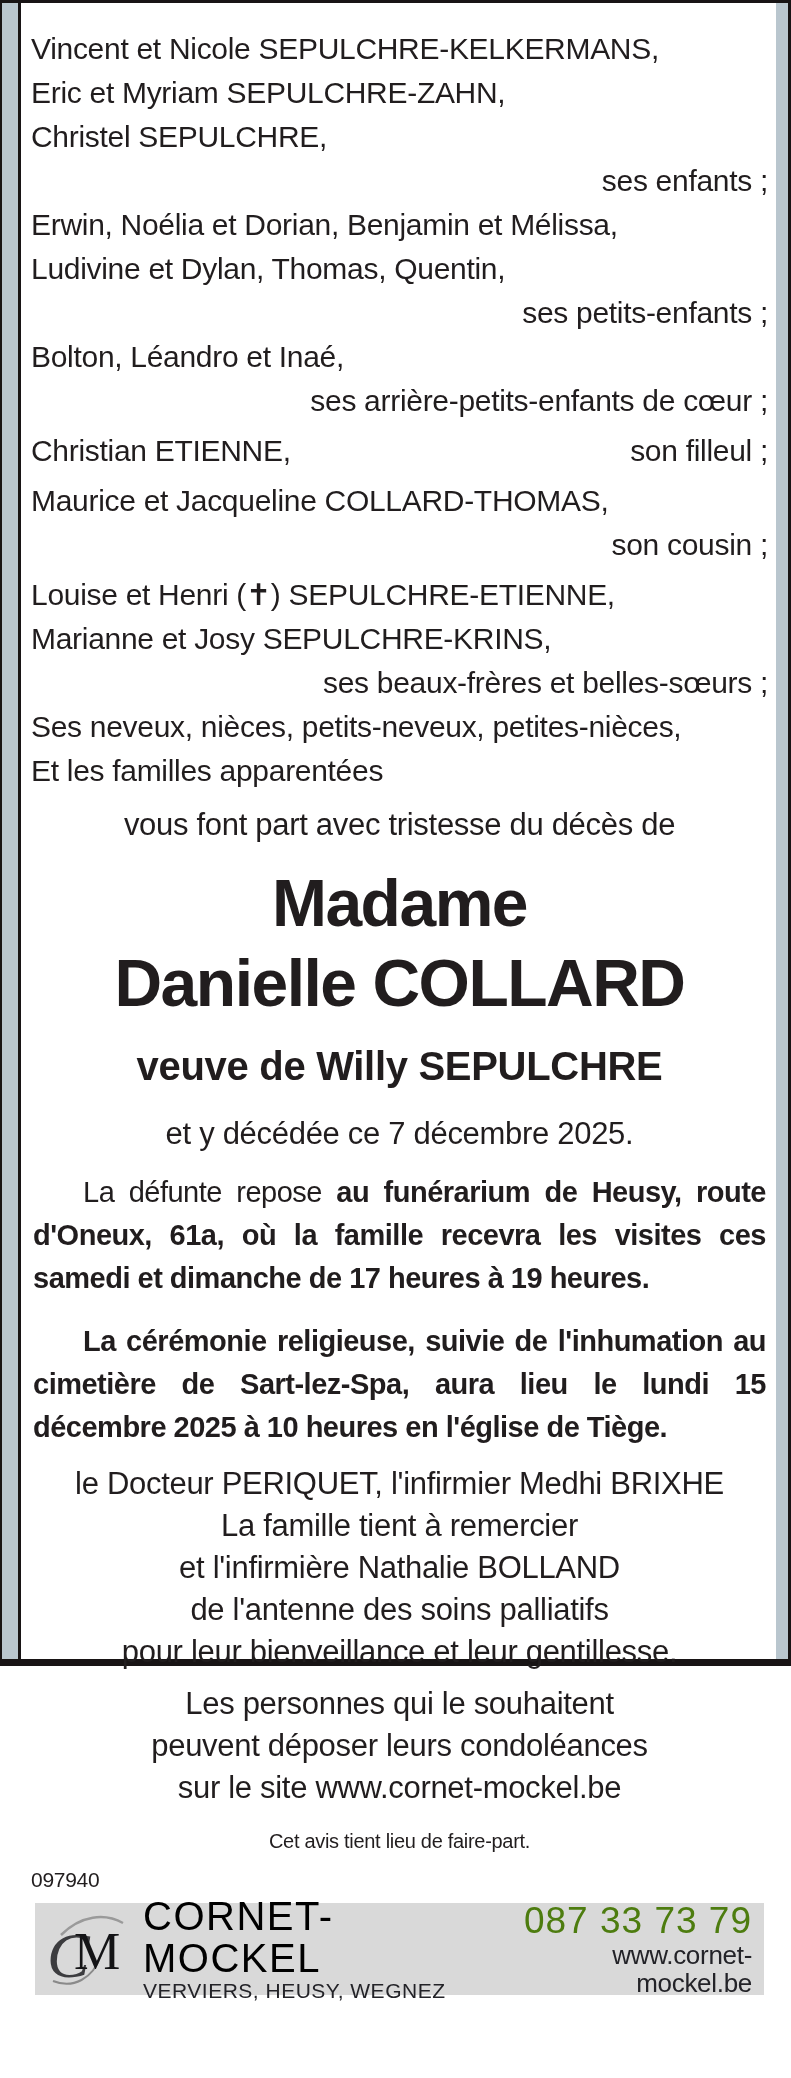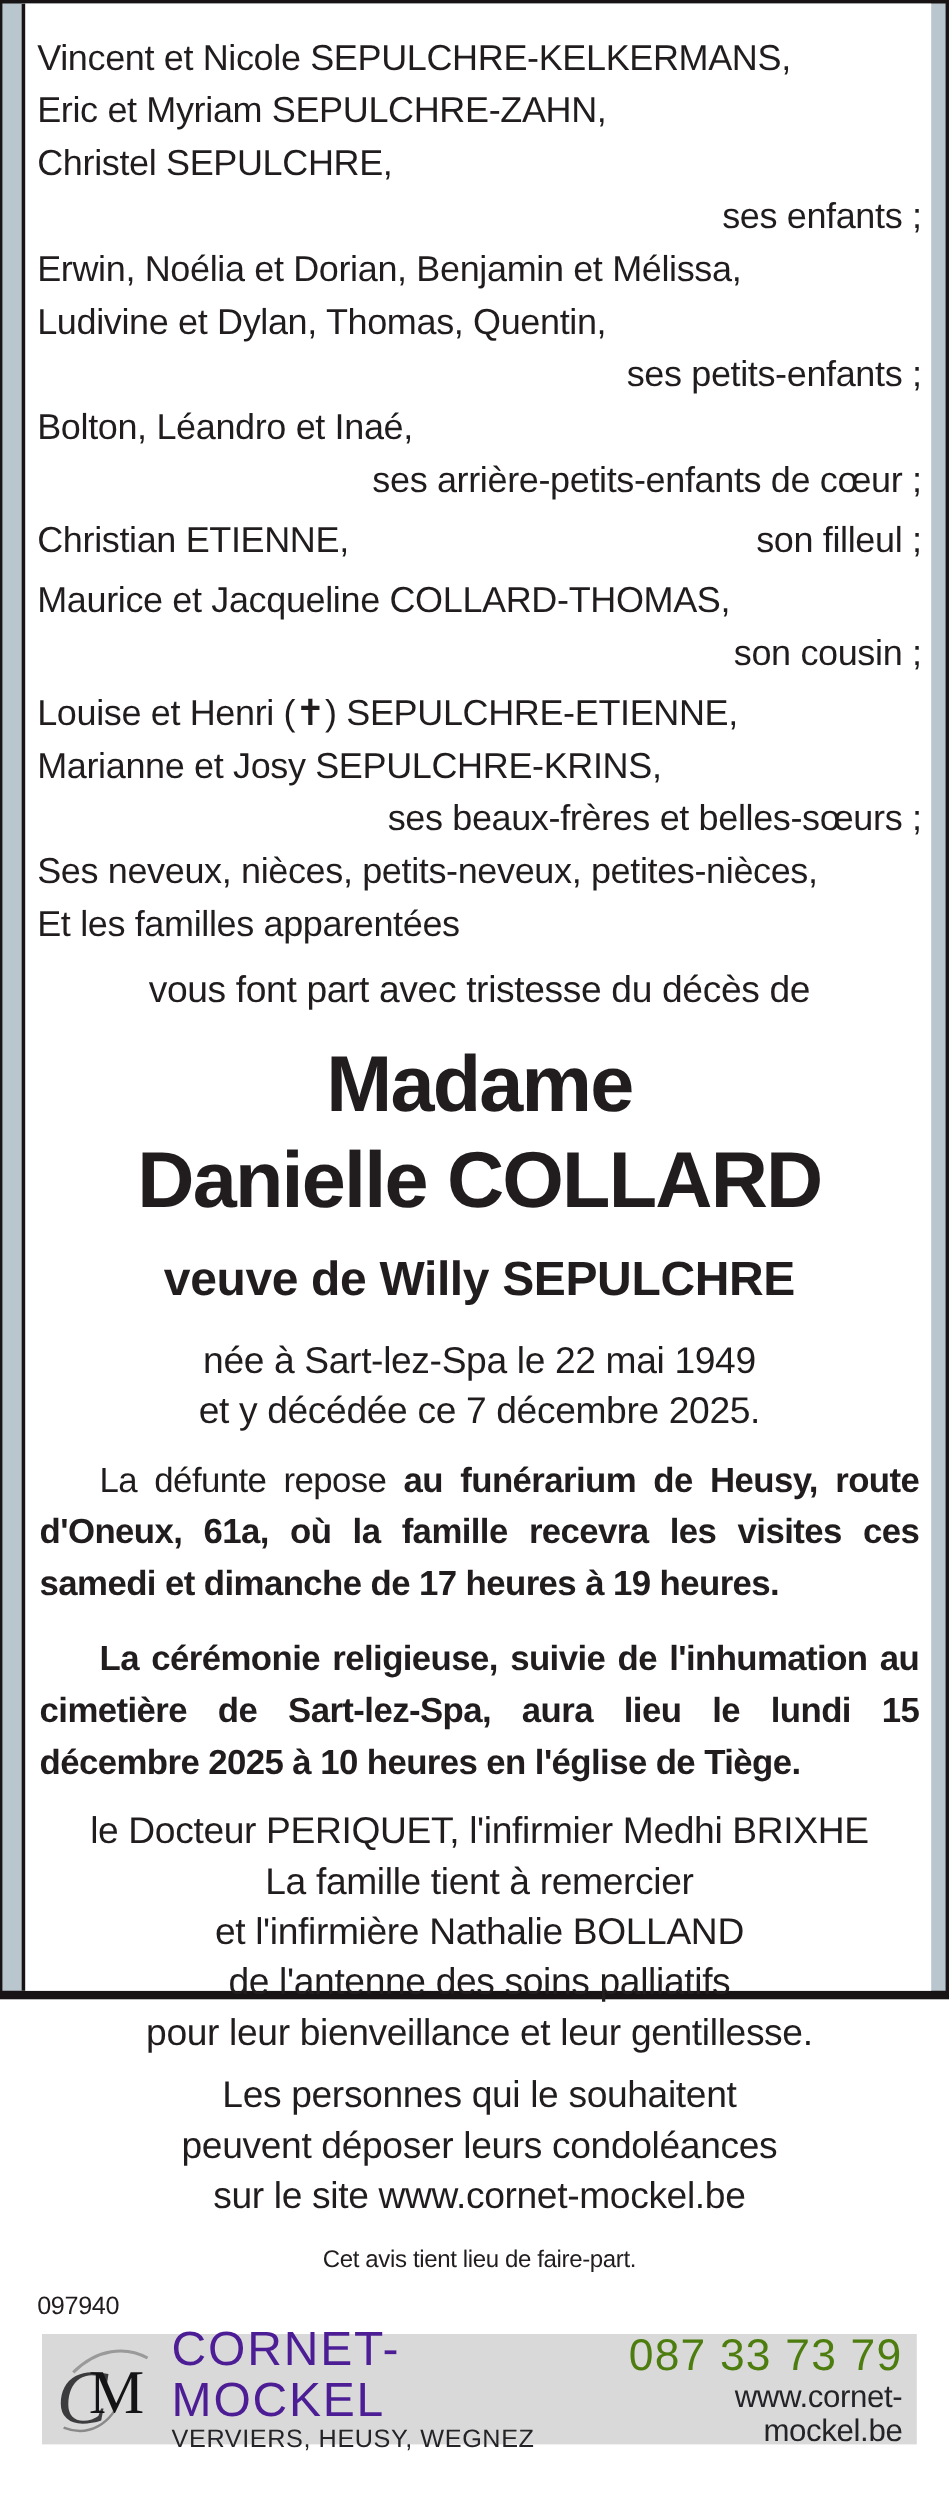--- a/index.html
+++ b/index.html
@@ -55,21 +55,21 @@
   .footer {
     margin: 8px 4px 0 4px; height: 92px;
     background: #d9d9d9;
     display: flex; align-items: center;
     padding: 0 12px; gap: 12px;
   }
   .logo-svg { flex: 0 0 auto; }
   .company-block { display: flex; flex-direction: column; justify-content: center; }
   .company {
     font-size: 40px; line-height: 42px; letter-spacing: 1.5px;
-    font-weight: 400; color: #4c1d95;
+    font-weight: 400; color: #000000;
   }
   .locations { font-size: 21px; line-height: 24px; letter-spacing: 0.5px; color: #232328; }
   .contact-block { margin-left: auto; text-align: right; display: flex; flex-direction: column; justify-content: center; }
   .phone { font-size: 37px; line-height: 40px; font-weight: normal; letter-spacing: 1px; color: #4d7c0f; }
   .site { font-size: 26px; line-height: 28px; color: #232328; }
 </style>
 </head>
 <body>
 
 <div class="frame">
@@ -101,21 +101,20 @@
     <div class="intro">vous font part avec tristesse du décès de</div>
 
     <div class="deceased">
       <div>Madame</div>
       <div>Danielle COLLARD</div>
     </div>
 
     <div class="widow">veuve de Willy SEPULCHRE</div>
 
     <div class="vital">
-      <div>née à Sart-lez-Spa le 22 mai 1949</div>
       <div>et y décédée ce 7 décembre 2025.</div>
     </div>
 
     <p class="para"><span>La défunte repose </span><strong>au funérarium de Heusy, route d'Oneux, 61a, où la famille recevra les visites ces samedi et dimanche de 17 heures à 19 heures.</strong></p>
 
     <p class="para second">La cérémonie religieuse, suivie de l'inhumation au cimetière de Sart-lez-Spa, aura lieu le lundi 15 décembre 2025 à 10 heures en l'église de Tiège.</p>
 
     <div class="thanks">
       <div>le Docteur PERIQUET, l'infirmier Medhi BRIXHE</div>
       <div>La famille tient à remercier</div>

